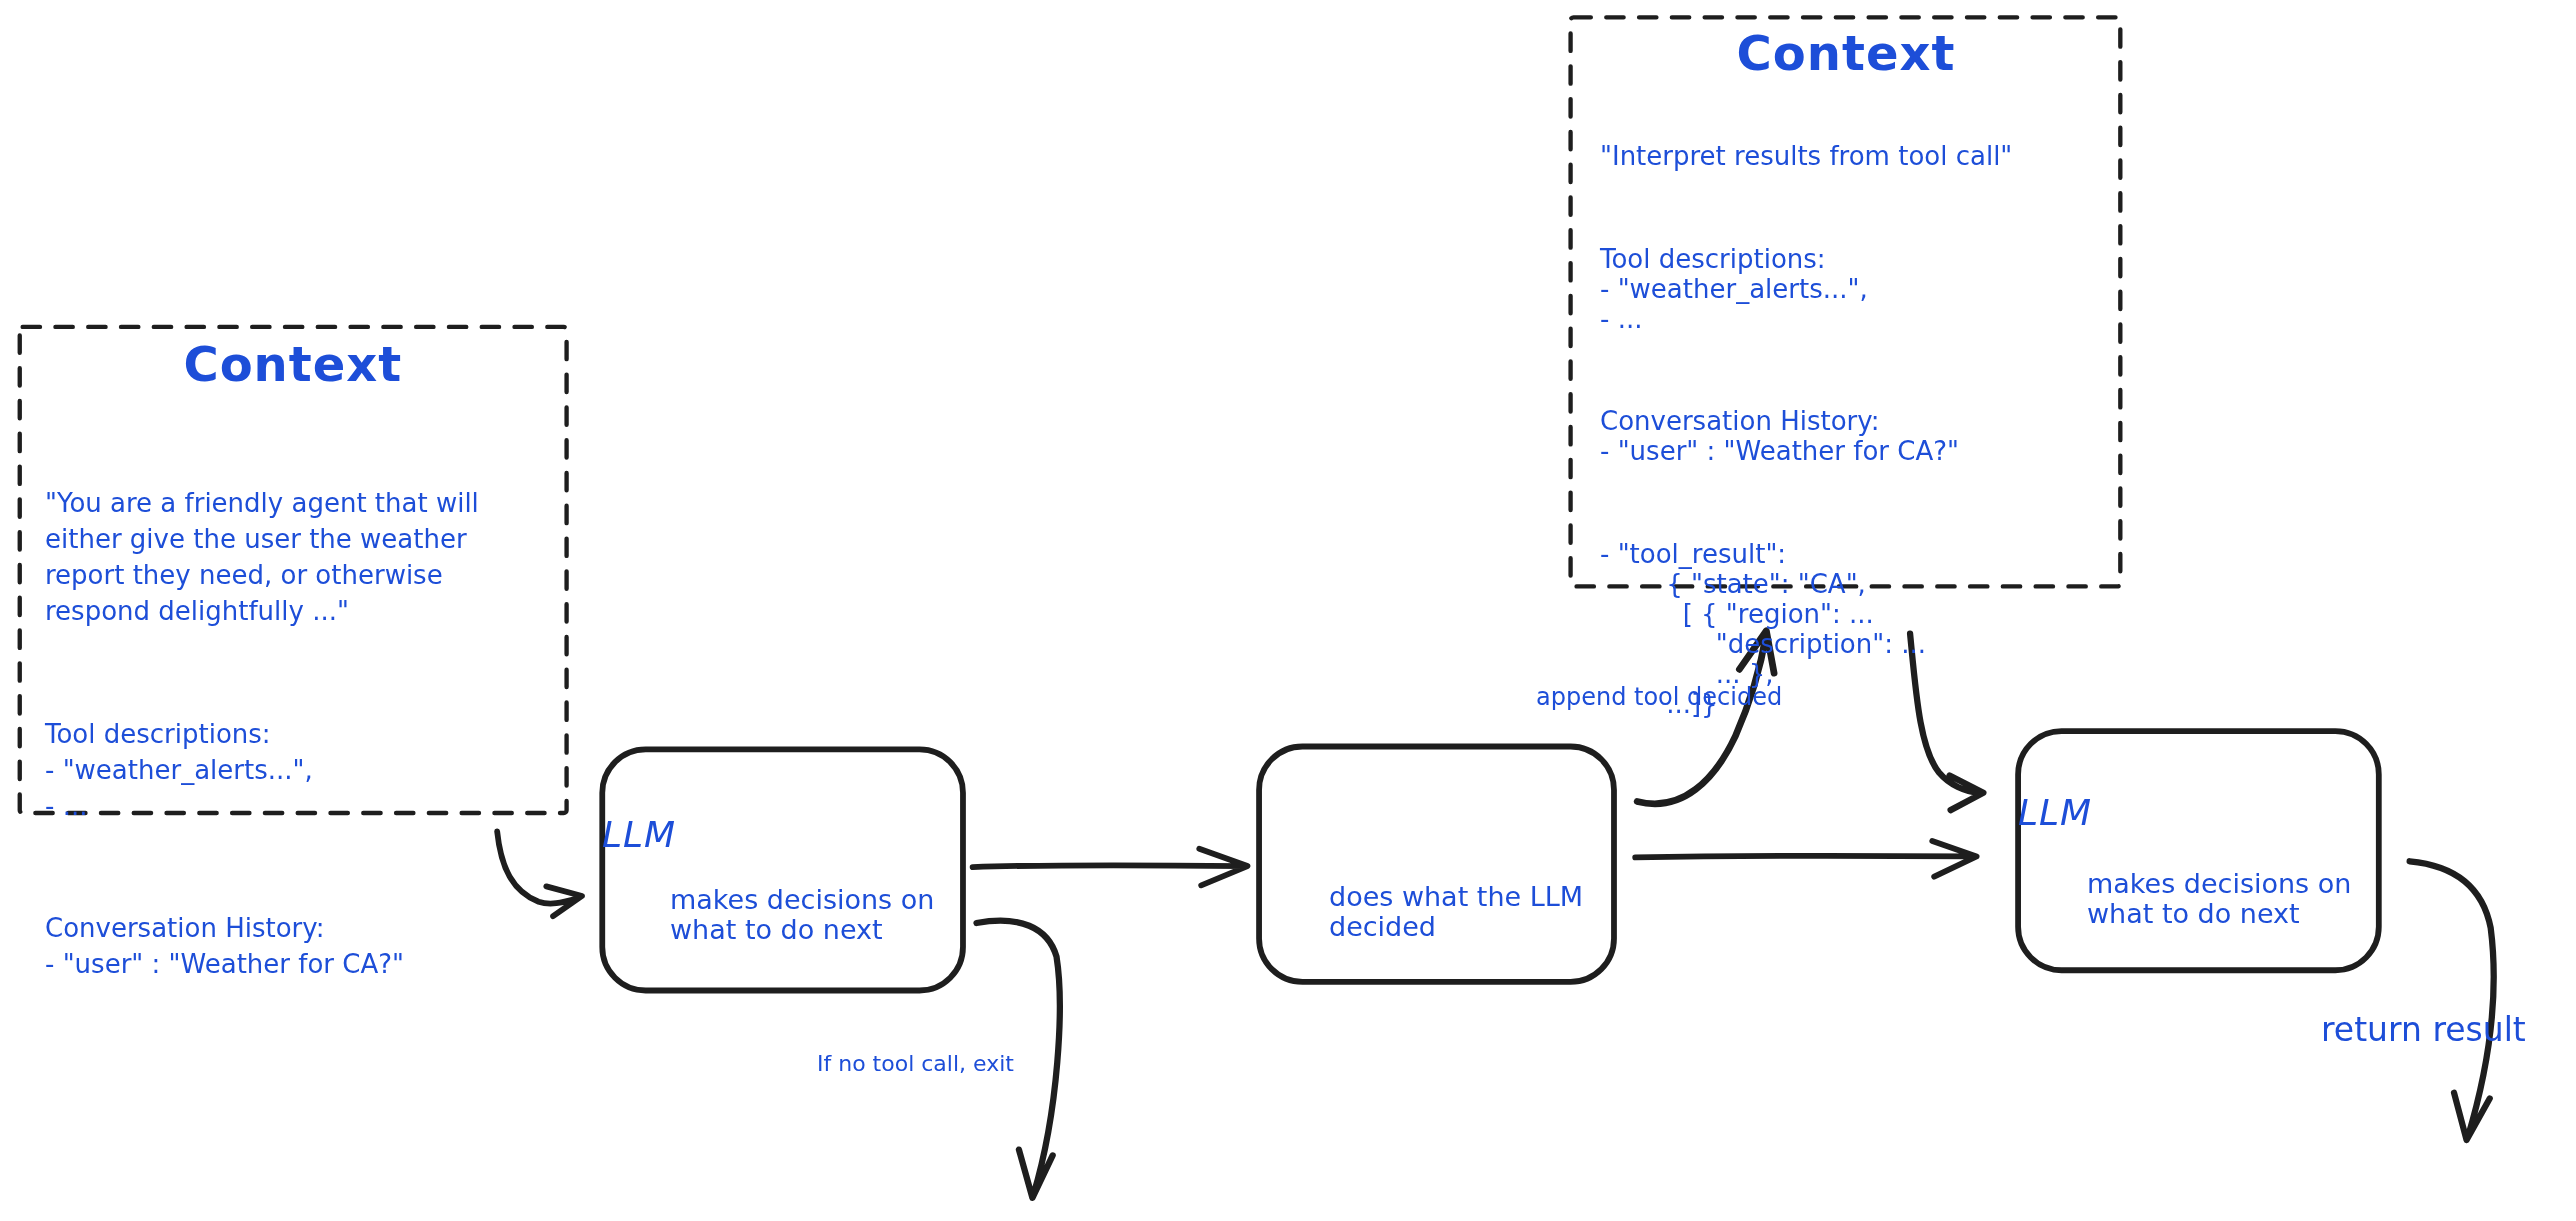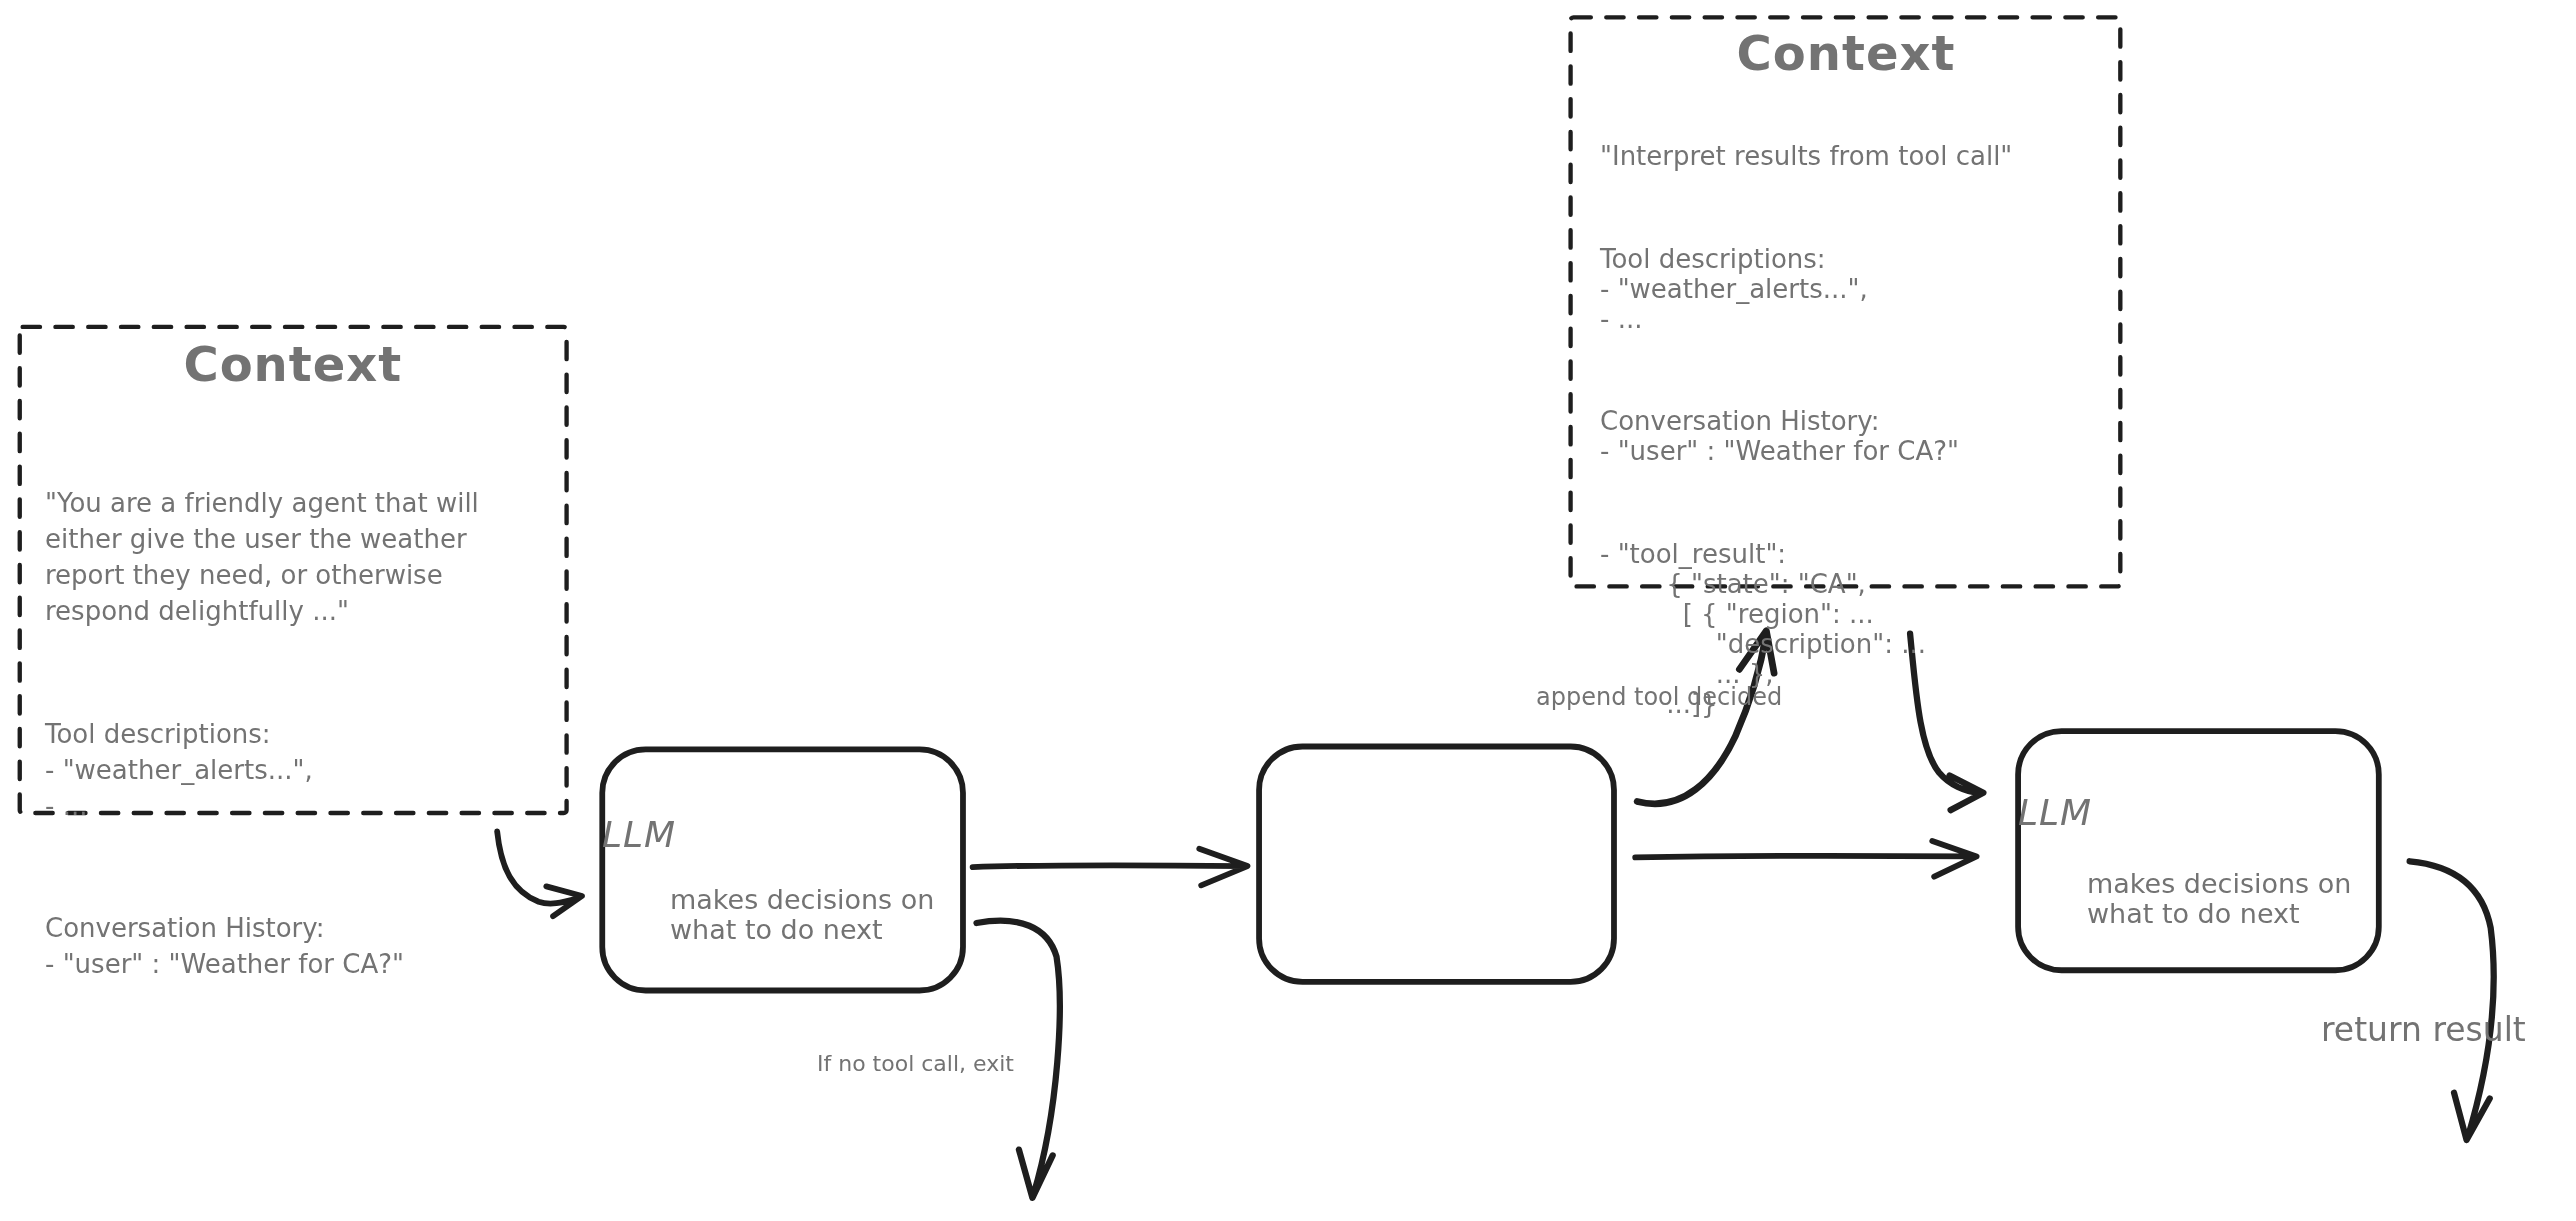--- a/index.html
+++ b/index.html
@@ -18,21 +18,21 @@
   }
   .strokes {
     position: absolute;
     left: 0; top: 0;
     width: 2576px;
     height: 1221px;
   }
   .txt {
     position: absolute;
     white-space: pre-wrap;
-    color: #737373;
+    color: #1d4ed8;
   }
   .ctx-title {
     font-size: 48px;
     font-weight: 700;
     text-align: center;
     letter-spacing: 1px;
     line-height: 56px;
   }
   .ctx-body {
     font-size: 26px;
@@ -106,20 +106,22 @@
           [ { "region": ...
               "description": ...
               ... },
         ...]}</div>
   </div>
 
   <div class="txt node-title italic" style="left:602px; top:804px; width:361px;">LLM</div>
   <div class="txt node-sub" style="left:670px; top:885px;">makes decisions on
 what to do next</div>
 
+  <div class="txt node-sub" style="left:1329px; top:882px;">does what the LLM
+decided</div>
 
   <div class="txt node-title italic" style="left:2018px; top:782px; width:361px;">LLM</div>
   <div class="txt node-sub" style="left:2087px; top:869px;">makes decisions on
 what to do next</div>
 
   <div class="txt edge-label" style="left:1536px; top:681px; font-size:24px;">append tool decided</div>
   <div class="txt edge-label" style="left:817px; top:1047px; font-size:22px;">If no tool call, exit</div>
   <div class="txt edge-label" style="left:2321px; top:1013px;">return result</div>
 
 </div>

